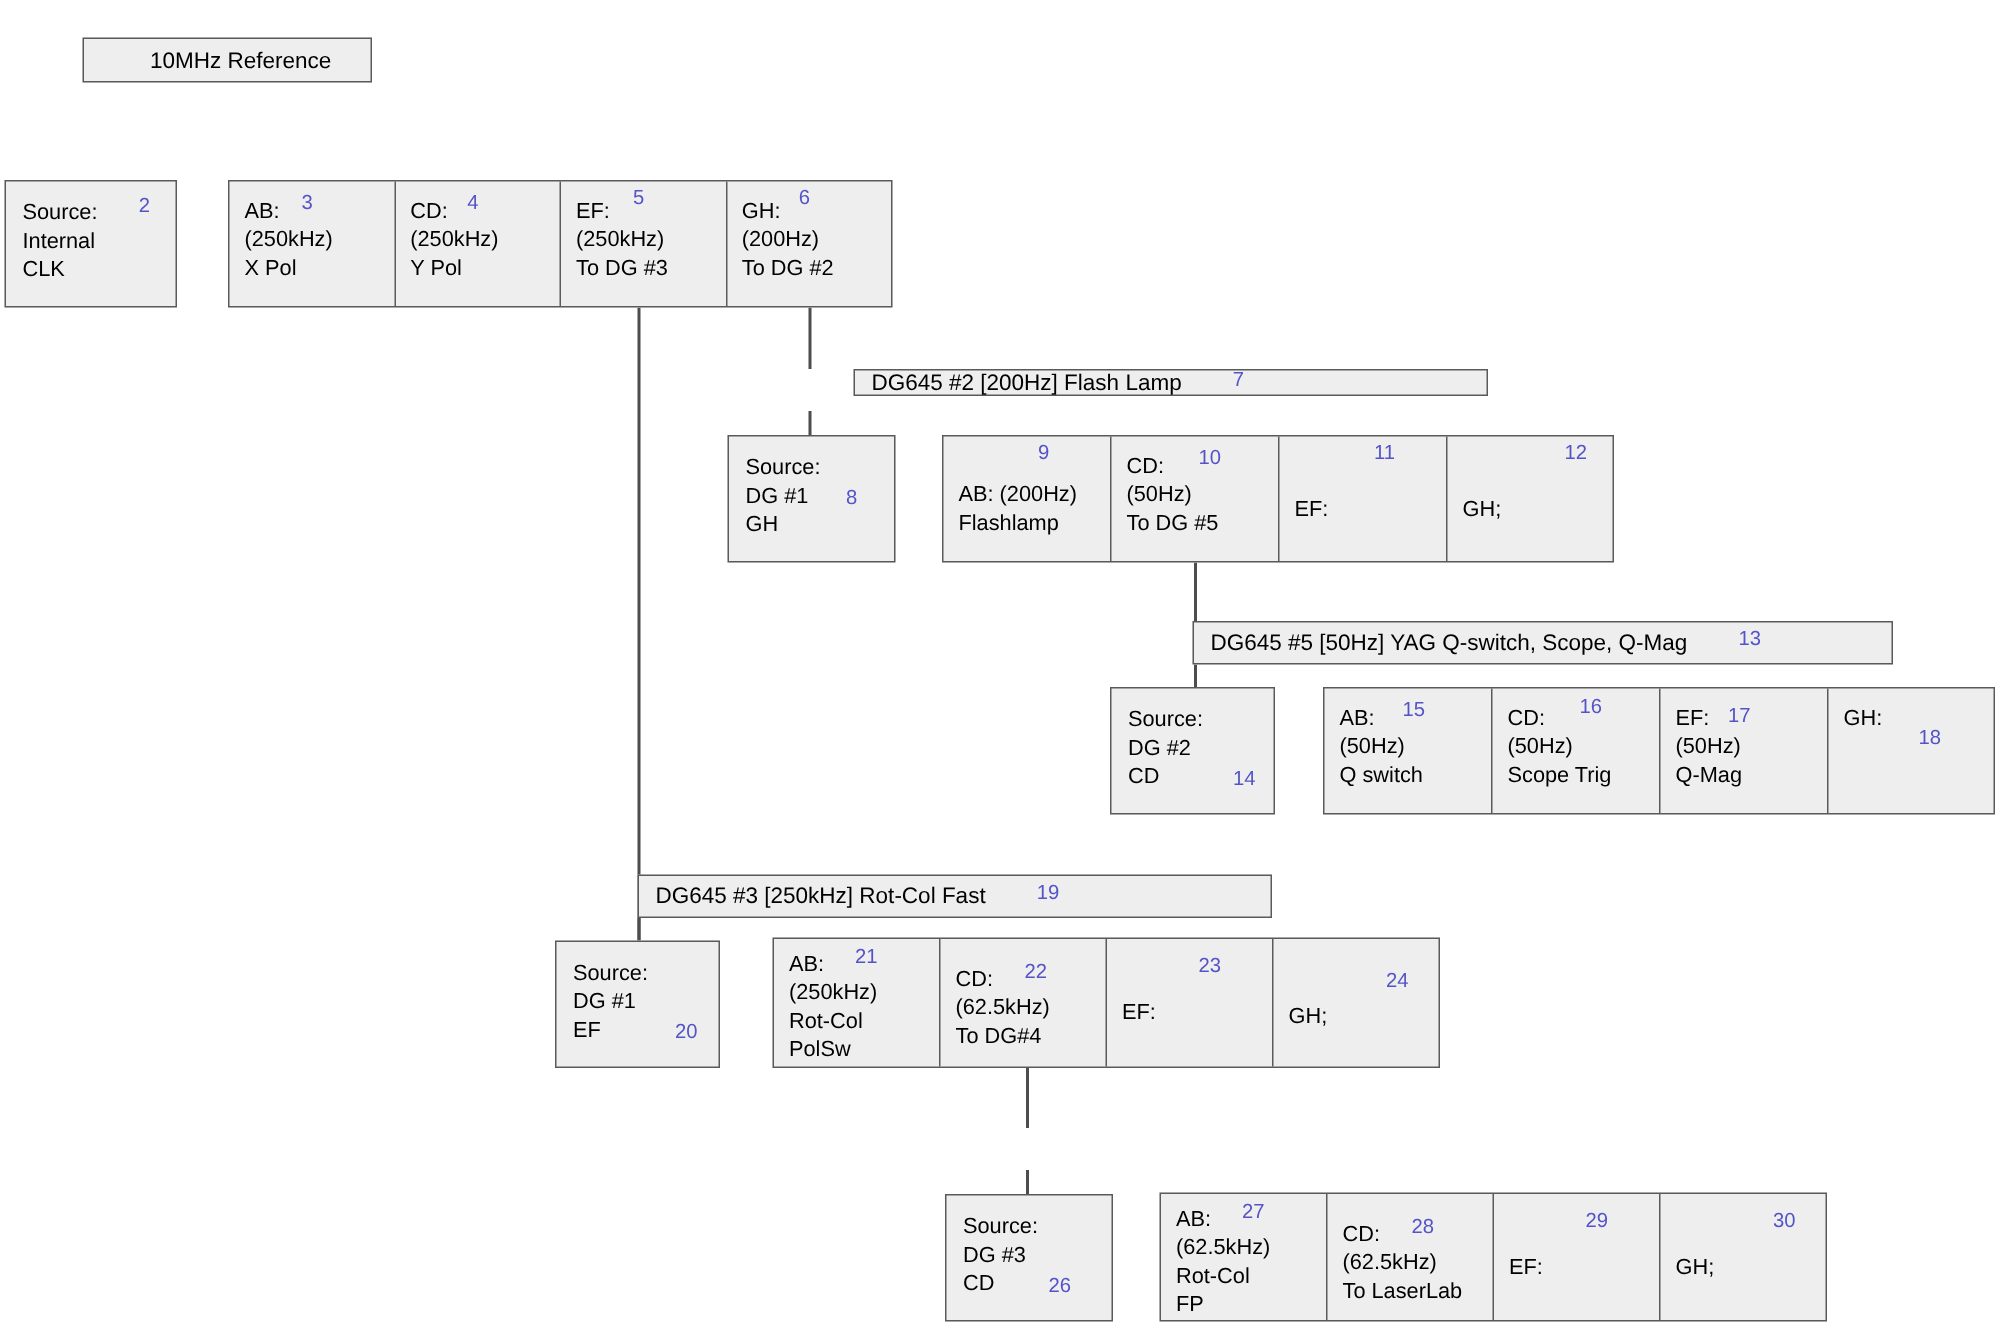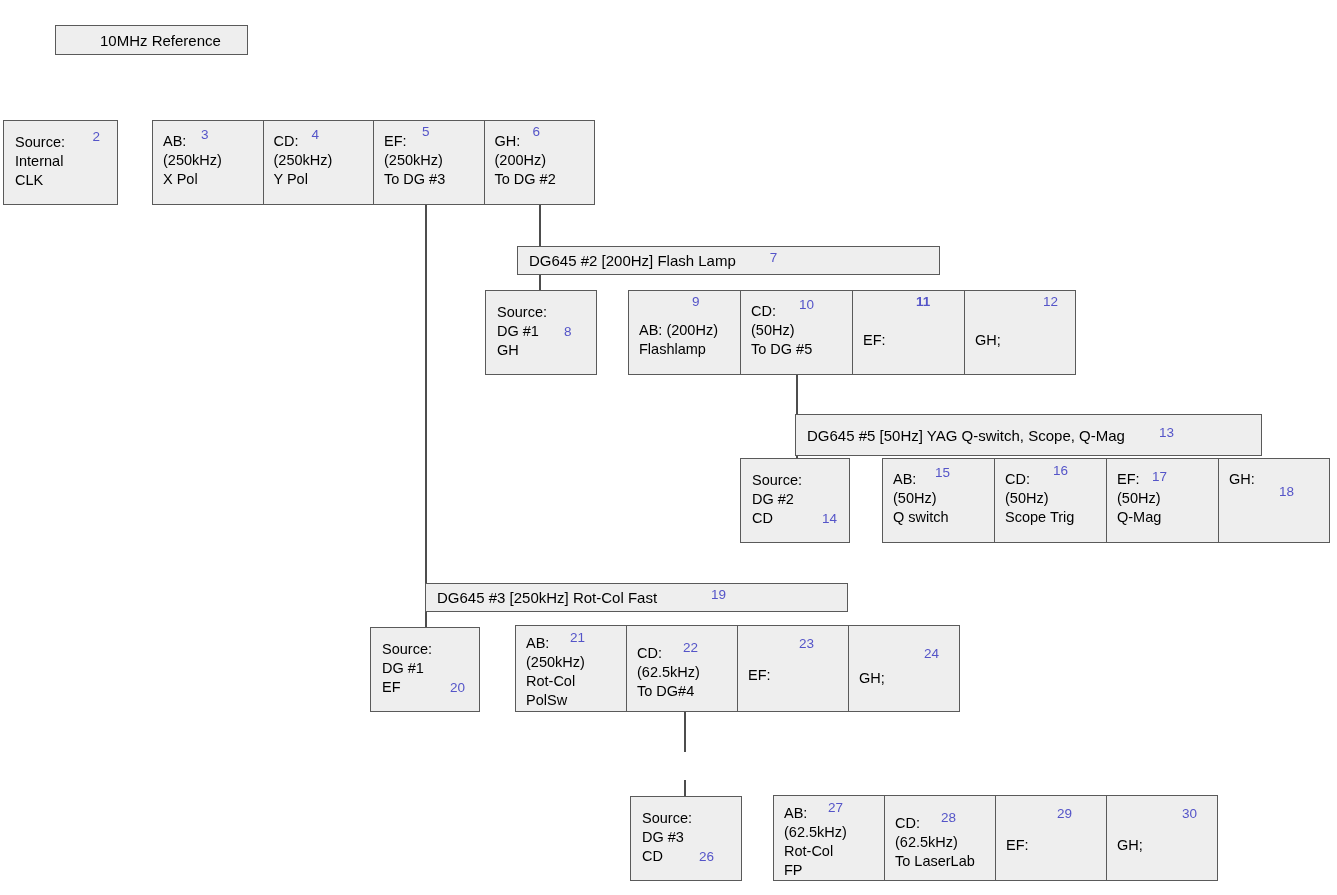--- a/index.html
+++ b/index.html
@@ -145,21 +145,21 @@
       <span class="line">To DG #3</span>
     </div>
     <div class="cell" style="width:110px;">
       <span class="cnum" style="left:48px; top:1px;">6</span>
       <span class="line">GH:</span>
       <span class="line">(200Hz)</span>
       <span class="line">To DG #2</span>
     </div>
   </div>
 
-  <div class="box hdr" style="left:517px; top:246px; width:423px; height:29px;">
+  <div class="box hdr" style="left:569px; top:246px; width:423px; height:18px;">
     <span class="htxt">DG645 #2 [200Hz]  Flash Lamp</span>
     <span class="num">7</span>
   </div>
 
   <div class="box srcbox" style="left:485px; top:290px; width:112px; height:85px;">
     <span class="inum" style="left:78px; top:31px;">8</span>
     <span class="line">Source:</span>
     <span class="line">DG #1</span>
     <span class="line">GH</span>
   </div>
@@ -170,30 +170,30 @@
       <span class="line" style="margin-top:19px;">AB: (200Hz)</span>
       <span class="line">Flashlamp</span>
     </div>
     <div class="cell" style="width:112px;">
       <span class="cnum" style="left:58px; top:4px;">10</span>
       <span class="line">CD:</span>
       <span class="line">(50Hz)</span>
       <span class="line">To DG #5</span>
     </div>
     <div class="cell" style="width:112px;">
-      <span class="cnum" style="left:63px; top:1px;font-weight:bold;">11</span>
+      <span class="cnum" style="left:63px; top:1px;">11</span>
       <span class="line" style="margin-top:29px;">EF:</span>
     </div>
     <div class="cell" style="width:110px;">
       <span class="cnum" style="left:78px; top:1px;">12</span>
       <span class="line" style="margin-top:29px;">GH;</span>
     </div>
   </div>
 
-  <div class="box hdr" style="left:795px; top:414px; width:467px; height:42px;">
+  <div class="box hdr" style="left:795px; top:414px; width:467px; height:29px;">
     <span class="htxt">DG645 #5 [50Hz]  YAG Q-switch, Scope, Q-Mag</span>
     <span class="num">13</span>
   </div>
 
   <div class="box srcbox" style="left:740px; top:458px; width:110px; height:85px;">
     <span class="inum" style="left:81px; top:50px;">14</span>
     <span class="line">Source:</span>
     <span class="line">DG #2</span>
     <span class="line">CD</span>
   </div>
@@ -216,21 +216,21 @@
       <span class="line">EF:</span>
       <span class="line">(50Hz)</span>
       <span class="line">Q-Mag</span>
     </div>
     <div class="cell" style="width:110px;">
       <span class="cnum" style="left:60px; top:23px;">18</span>
       <span class="line">GH:</span>
     </div>
   </div>
 
-  <div class="box hdr" style="left:425px; top:583px; width:423px; height:29px;gap:20px;">
+  <div class="box hdr" style="left:425px; top:583px; width:423px; height:29px;">
     <span class="htxt">DG645 #3 [250kHz]  Rot-Col Fast</span>
     <span class="num">19</span>
   </div>
 
   <div class="box srcbox" style="left:370px; top:627px; width:110px; height:85px;">
     <span class="inum" style="left:79px; top:50px;">20</span>
     <span class="line">Source:</span>
     <span class="line">DG #1</span>
     <span class="line">EF</span>
   </div>

